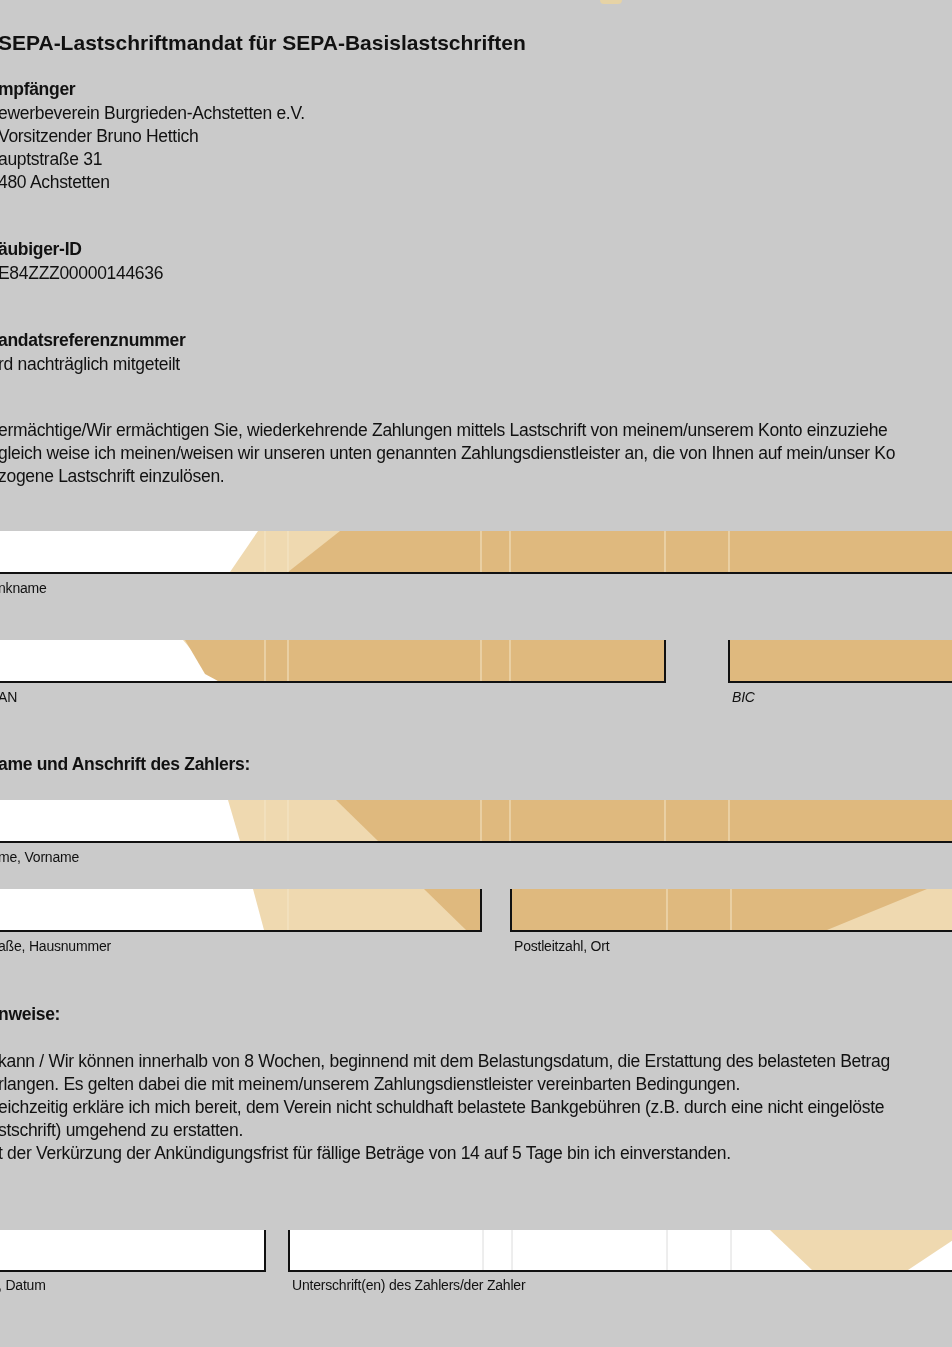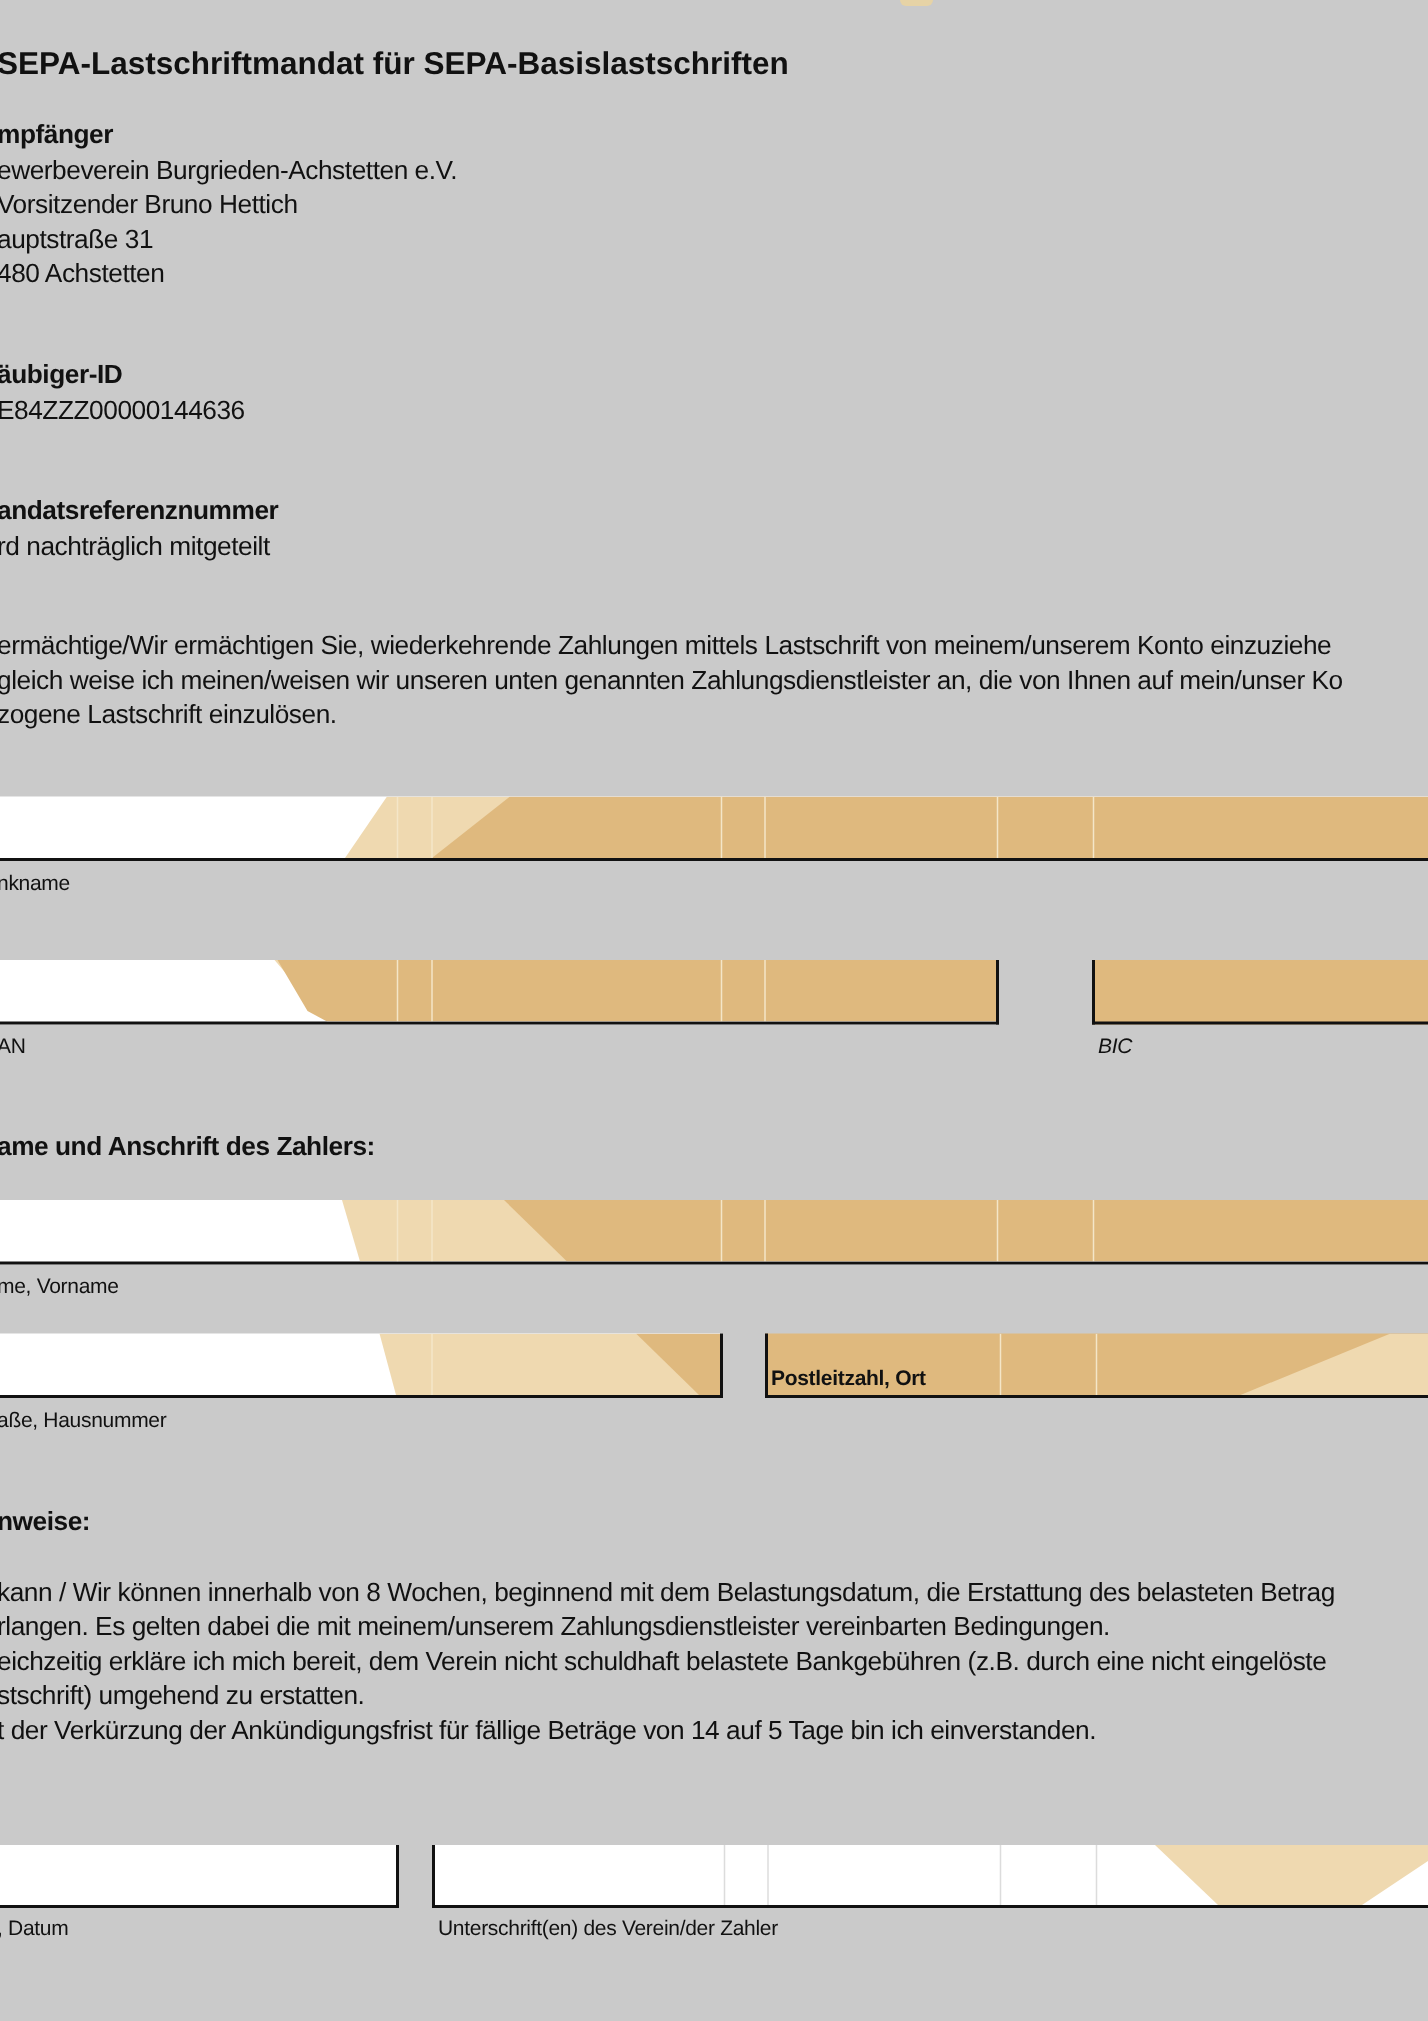--- a/index.html
+++ b/index.html
@@ -97,21 +97,21 @@
 </div>
 <div class="abs lbl" style="left:-2px;top:938px;">aße, Hausnummer</div>
 
 <div class="field lb" style="left:510px;top:889px;width:444px;height:41px;background:#dfb97e;">
   <svg width="444" height="41">
     <polygon points="444,0 444,41 315,41 415,0" fill="#efd9b0"></polygon>
     <line x1="155" y1="0" x2="155" y2="41" stroke="#f4e6c8" stroke-width="1"></line>
     <line x1="219" y1="0" x2="219" y2="41" stroke="#f4e6c8" stroke-width="1"></line>
   </svg>
 </div>
-<div class="abs lbl" style="left:514px;top:910px;font-weight:bold;">Postleitzahl, Ort</div>
+<div class="abs lbl" style="left:514px;top:938px;">Postleitzahl, Ort</div>
 
 <div class="abs h" style="left:-2px;top:1004px;">nweise:</div>
 <div class="abs" style="left:-2px;top:1050px;">
   <div class="t">kann / Wir können innerhalb von 8 Wochen, beginnend mit dem Belastungsdatum, die Erstattung des belasteten Betrag</div>
   <div class="t">rlangen. Es gelten dabei die mit meinem/unserem Zahlungsdienstleister vereinbarten Bedingungen.</div>
   <div class="t">eichzeitig erkläre ich mich bereit, dem Verein nicht schuldhaft belastete Bankgebühren (z.B. durch eine nicht eingelöste</div>
   <div class="t">stschrift) umgehend zu erstatten.</div>
   <div class="t">t der Verkürzung der Ankündigungsfrist für fällige Beträge von 14 auf 5 Tage bin ich einverstanden.</div>
 </div>
 
@@ -120,13 +120,13 @@
 
 <div class="field lb" style="left:288px;top:1230px;width:666px;height:40px;">
   <svg width="666" height="40">
     <polygon points="480,0 666,0 666,8 618,40 522,40" fill="#efd9b0"></polygon>
     <line x1="193" y1="0" x2="193" y2="40" stroke="#dcdcdc" stroke-width="1"></line>
     <line x1="222" y1="0" x2="222" y2="40" stroke="#dcdcdc" stroke-width="1"></line>
     <line x1="377" y1="0" x2="377" y2="40" stroke="#dcdcdc" stroke-width="1"></line>
     <line x1="441" y1="0" x2="441" y2="40" stroke="#dcdcdc" stroke-width="1"></line>
   </svg>
 </div>
-<div class="abs lbl" style="left:292px;top:1277px;">Unterschrift(en) des Verein/der Zahler</div>
+<div class="abs lbl" style="left:292px;top:1277px;">Unterschrift(en) des Zahlers/der Zahler</div>
 
 </body></html>

